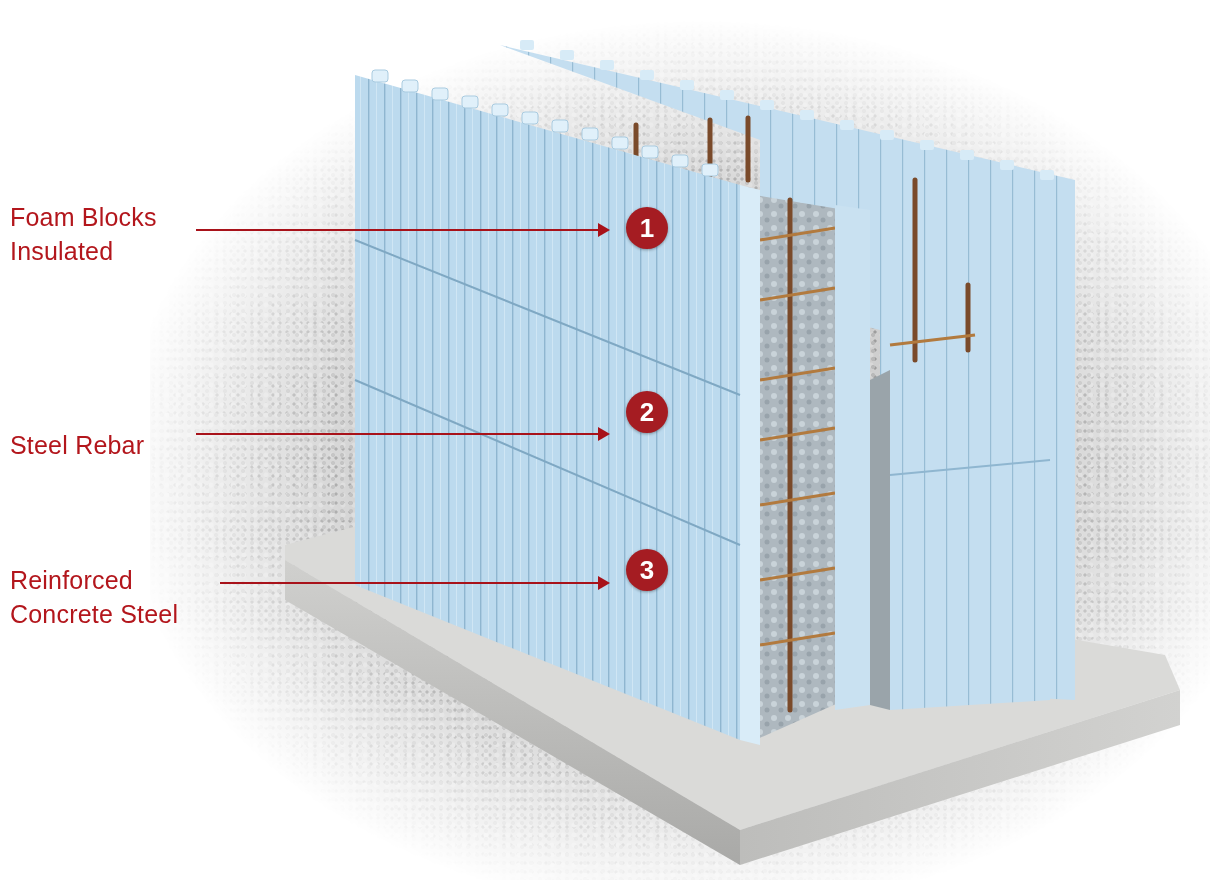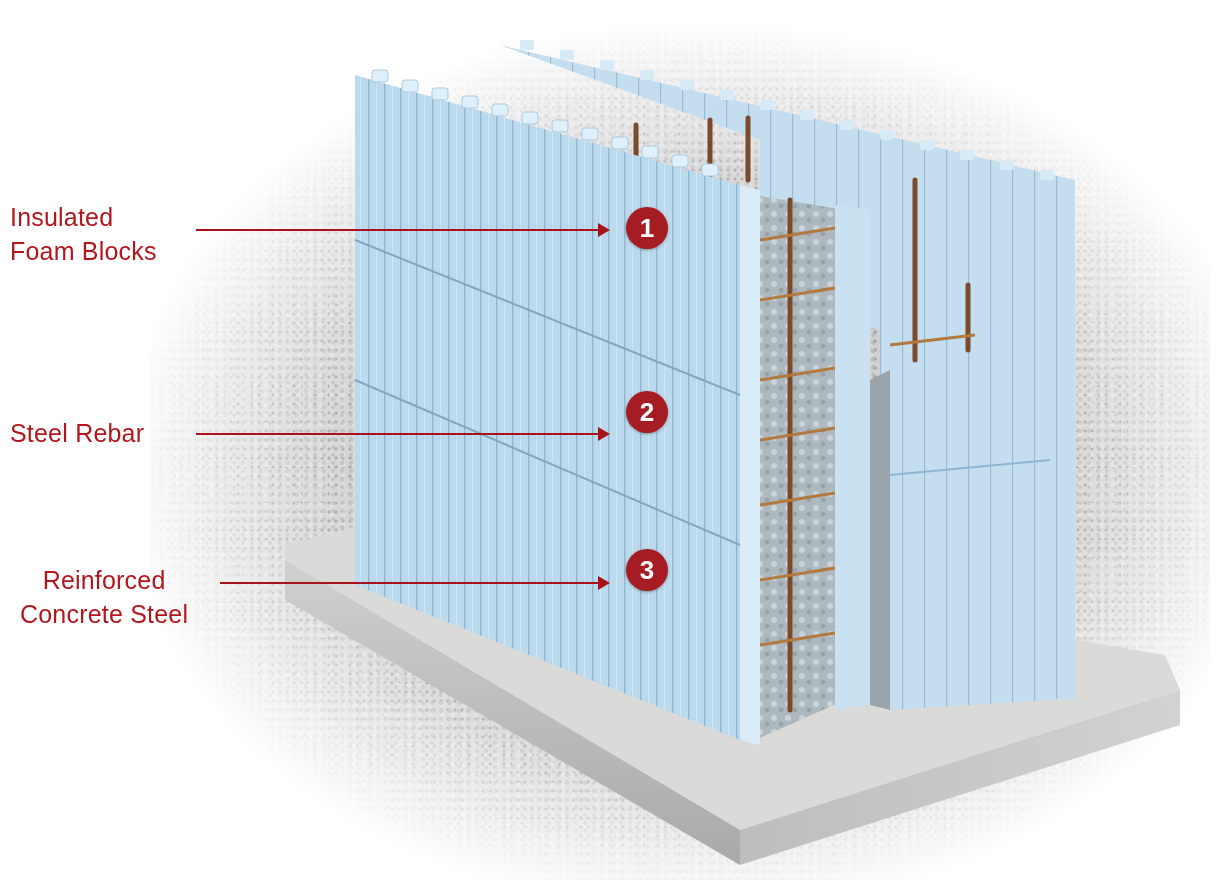--- a/index.html
+++ b/index.html
@@ -118,31 +118,31 @@
       <rect x="552" y="120" width="16" height="12" rx="3"></rect>
         <rect x="582" y="128" width="16" height="12" rx="3"></rect>
       <rect x="612" y="137" width="16" height="12" rx="3"></rect>
         <rect x="642" y="146" width="16" height="12" rx="3"></rect>
       <rect x="672" y="155" width="16" height="12" rx="3"></rect>
         <rect x="702" y="164" width="16" height="12" rx="3"></rect>
     </g>
   </svg>
 
   <div class="label" style="left:10px; top:200px;">
+    <div>Foam Blocks</div>
     <div>Insulated</div>
-    <div>Foam Blocks</div>
   </div>
   <div class="arrow" style="left:196px; top:229px; width:412px;"></div>
   <div class="badge" style="left:626px; top:207px;">1</div>
 
-  <div class="label" style="left:10px; top:416px;">
+  <div class="label" style="left:10px; top:428px;">
     <div>Steel Rebar</div>
   </div>
   <div class="arrow" style="left:196px; top:433px; width:412px;"></div>
   <div class="badge" style="left:626px; top:391px;">2</div>
 
-  <div class="label" style="left:20px; top:563px;text-align:center;">
+  <div class="label" style="left:10px; top:563px;">
     <div>Reinforced</div>
     <div>Concrete Steel</div>
   </div>
   <div class="arrow" style="left:220px; top:582px; width:388px;"></div>
   <div class="badge" style="left:626px; top:549px;">3</div>
 </div>
 
 </body></html>

